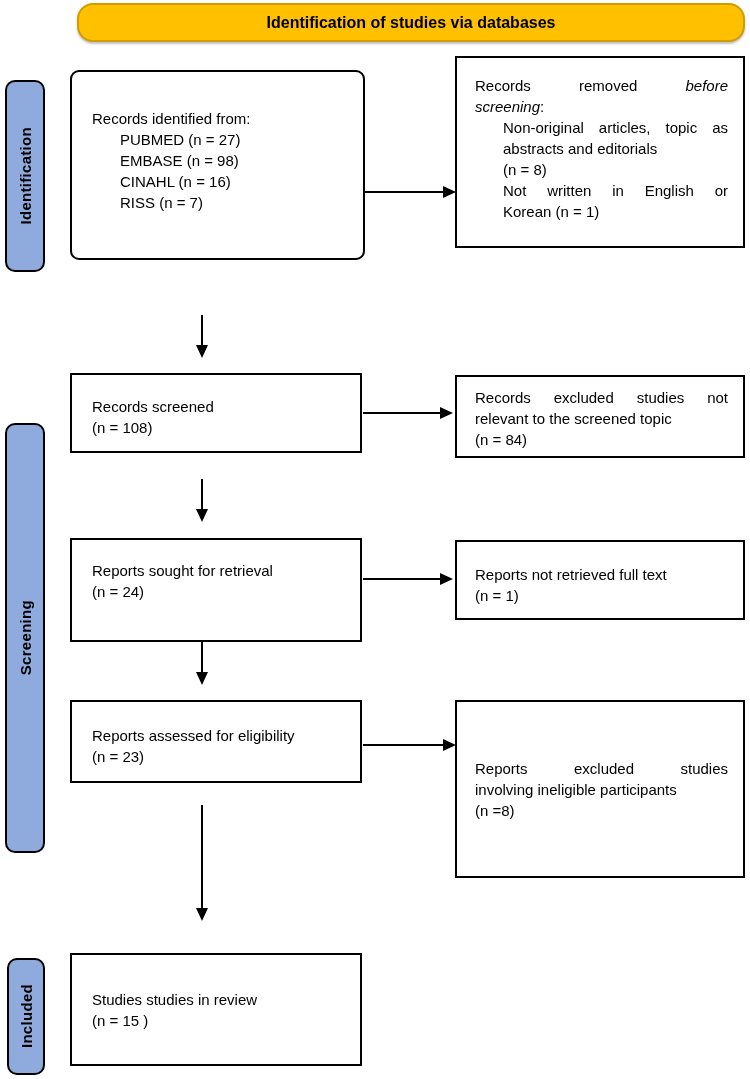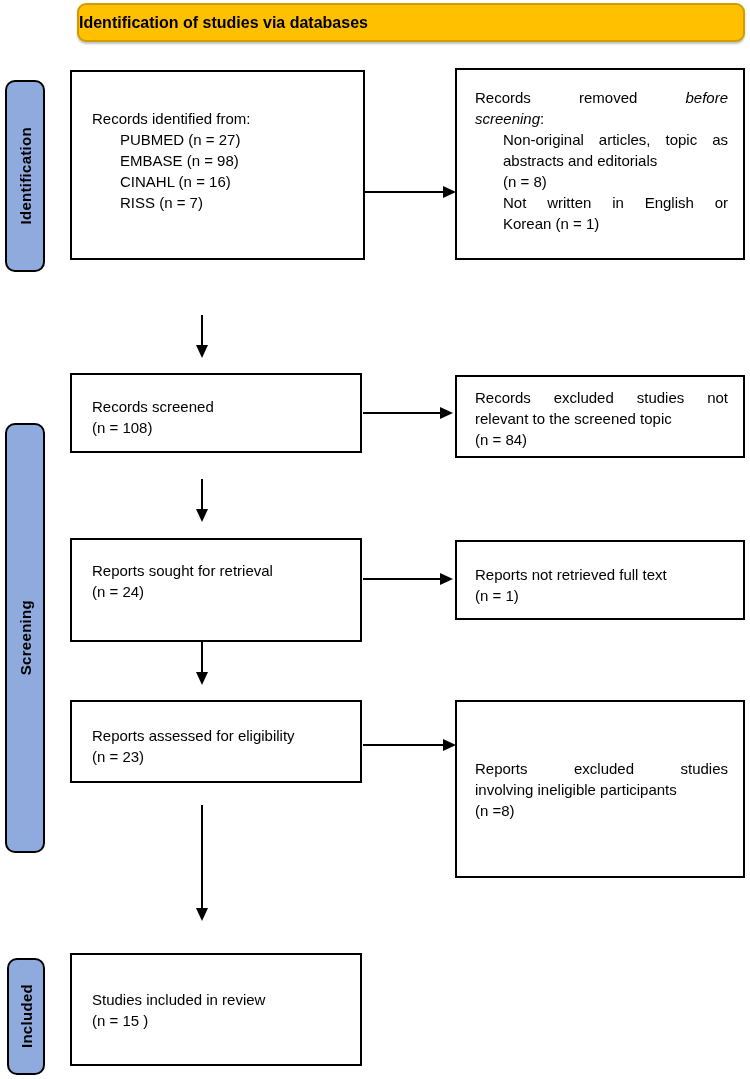--- a/index.html
+++ b/index.html
@@ -4,22 +4,22 @@
 <style>
   html,body{margin:0;padding:0;background:#ffffff;}
   .canvas{
     position:relative;width:750px;height:1079px;background:#ffffff;
     font-family:"Liberation Sans",sans-serif;color:#000;overflow:hidden;
   }
   
   .banner{
     position:absolute;left:77px;top:3px;width:668px;height:39px;
     box-sizing:border-box;border:2px solid var(--banner-border,#D29B00);
-    background:var(--banner-fill,#FFC000);border-radius:9px;
-    display:flex;align-items:center;
+    background:var(--banner-fill,#FFC000);border-radius:16px;
+    display:flex;align-items:center;justify-content:center;
     box-shadow:0 2px 2px rgba(120,120,120,.45);
   }
   .banner-label{font-size:16px;font-weight:bold;}
   
   .rail{
     position:absolute;box-sizing:border-box;background:var(--rail-fill,#8FAADC);
     border:2.5px solid #000;border-radius:10px;
     display:flex;align-items:center;justify-content:center;
   }
   .rail-text{
@@ -31,22 +31,22 @@
   #rail-included{left:7px;top:958px;width:38px;height:117px;}
   
   .box{
     position:absolute;box-sizing:border-box;background:#fff;
     border:2px solid #000;font-size:15px;line-height:21px;
   }
   .line{min-height:21px;}
   .ind{padding-left:28px;}
   .it{font-style:italic;}
   .jl{text-align:justify;text-align-last:justify;}
-  #box-identified{left:70px;top:70px;width:295px;height:190px;padding:36px 18px 0 20px;}
-  #box-removed{left:455px;top:68px;width:290px;height:192px;padding:17px 15px 16px 18px;}
+  #box-identified{left:70px;top:70px;width:295px;height:190px;padding:36px 18px 0 20px;border-radius:9px;}
+  #box-removed{left:455px;top:56px;width:290px;height:192px;padding:17px 15px 16px 18px;}
   #box-screened{left:70px;top:373px;width:292px;height:80px;padding:21px 10px 0 20px;}
   #box-excluded{left:455px;top:375px;width:290px;height:83px;padding:10px 15px 0 18px;}
   #box-sought{left:70px;top:538px;width:292px;height:104px;padding:20px 18px 0 20px;}
   #box-notretrieved{left:455px;top:540px;width:290px;height:80px;padding:22px 15px 0 18px;}
   #box-assessed{left:70px;top:700px;width:292px;height:83px;padding:23px 18px 0 20px;}
   #box-reportsexcluded{left:455px;top:700px;width:290px;height:178px;padding:56px 15px 0 18px;}
   #box-included-studies{left:70px;top:953px;width:292px;height:113px;padding:34px 18px 0 20px;}
   
   .hline{position:absolute;height:2px;background:#000;}
   .vline{position:absolute;width:2px;background:#000;}
@@ -120,21 +120,21 @@
     <div class="line">(n = 23)</div>
   </div>
 
   <div class="box" id="box-reportsexcluded">
     <div class="line jl">Reports excluded studies</div>
     <div class="line">involving ineligible participants</div>
     <div class="line">(n =8)</div>
   </div>
 
   <div class="box" id="box-included-studies">
-    <div class="line">Studies included in review</div>
+    <div class="line">Studies studies in review</div>
     <div class="line">(n = 15 )</div>
   </div>
 
   <div>
     <div class="hline" style="left:363px;top:191px;width:80px;"></div>
     <div class="head-r" style="left:443px;top:186px;"></div>
   </div>
 
   <div>
     <div class="vline" style="left:201px;top:315px;height:32px;"></div>

